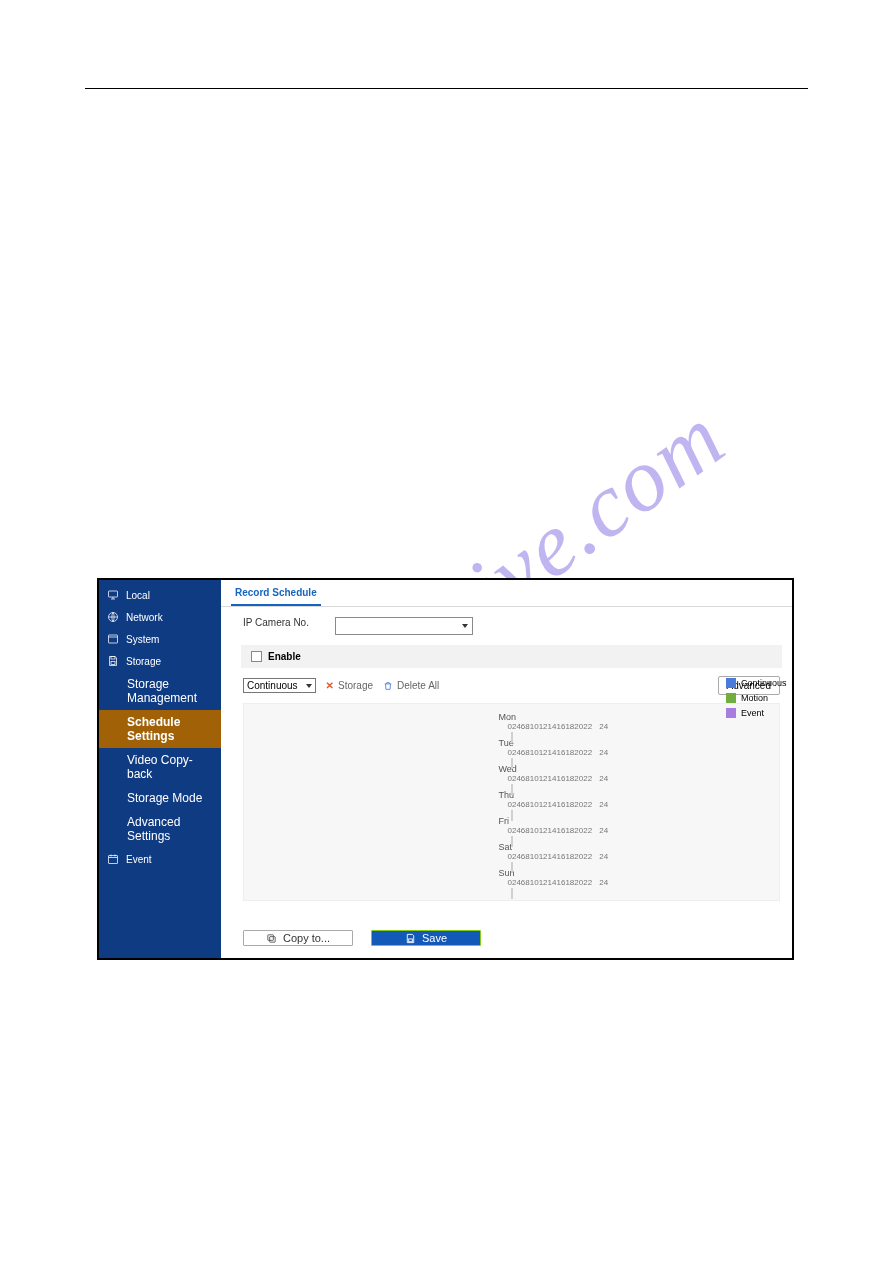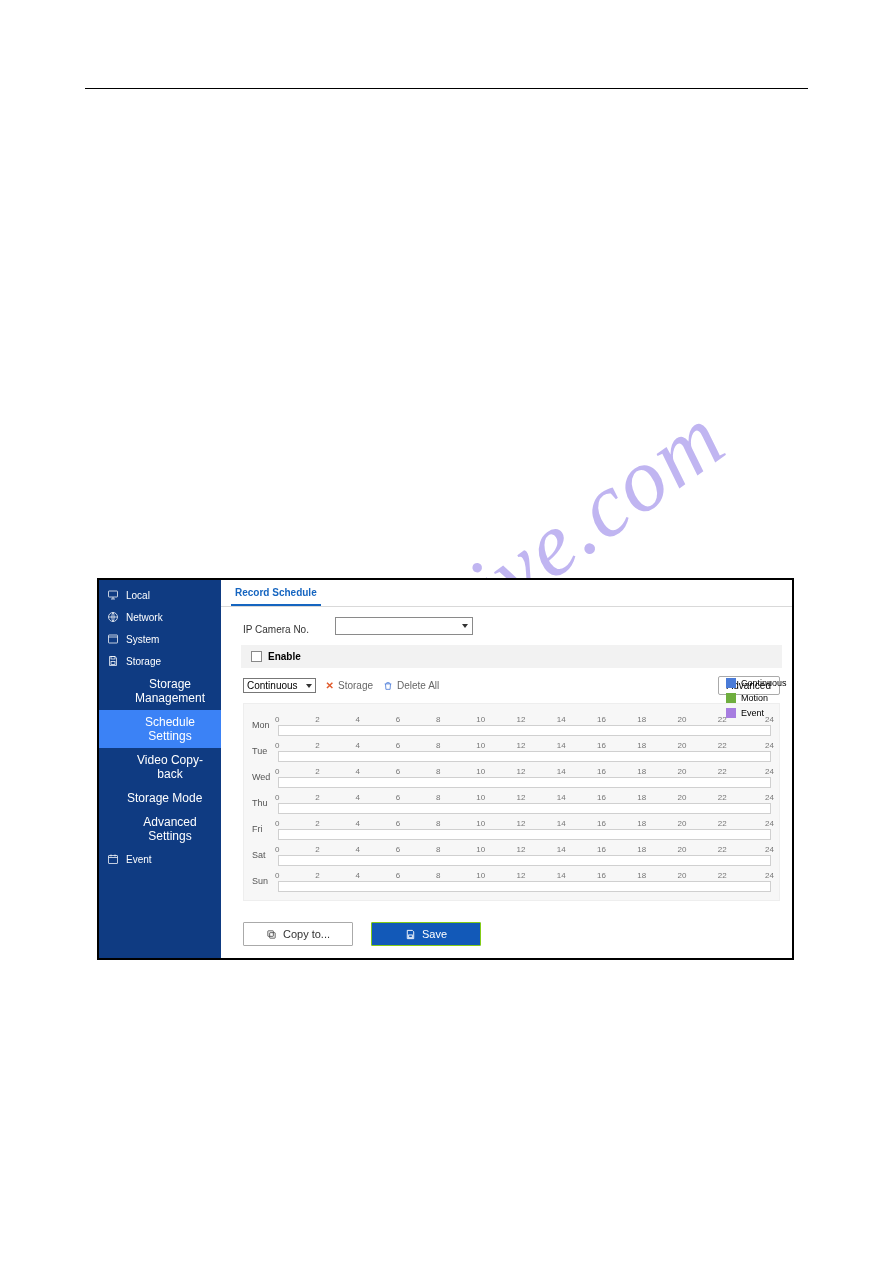--- a/index.html
+++ b/index.html
@@ -13,55 +13,55 @@
     font-style: italic; font-family: Georgia, 'Times New Roman', serif;
     pointer-events: none; user-select: none; white-space: nowrap;
     letter-spacing: 2px;
   }
   .app {
     position: absolute; left: 97px; top: 578px; width: 697px; height: 382px;
     border: 2px solid #000; background: #fff; display: flex; overflow: hidden;
     font-size: 10px;
   }
   .sidebar { width: 122px; background: #0f3b82; color: #fff; padding-top: 4px; }
-  .side-item { display: flex; align-items: center; gap: 7px; padding: 5px 8px; cursor: pointer; text-align: center; }
+  .side-item { display: flex; align-items: center; gap: 7px; padding: 5px 8px; cursor: pointer; }
   .side-item.sub { padding-left: 28px; font-size: 12px; }
-  .side-item.active.sub { background: #3b82f6; font-weight: normal; }
+  .side-item.active.sub { background: #a16207; font-weight: bold; }
   .side-icon { width: 12px; height: 12px; flex: 0 0 12px; display: inline-flex; align-items: center; justify-content: center; }
   .side-icon svg { width: 12px; height: 12px; stroke: #fff; fill: none; stroke-width: 1.5; }
   .main { flex: 1; background: #fff; display: flex; flex-direction: column; position: relative; }
   .tabbar { border-bottom: 1px solid #d9d9d9; padding: 0 10px; }
   .tab { display: inline-block; padding: 7px 4px 6px; color: #1565c0; font-weight: bold; font-size: 10px; border-bottom: 2px solid #1565c0; }
   .body { padding: 10px 12px 8px 22px; flex: 1; }
-  .row { display: flex; align-items: flex-end; margin-bottom: 10px; font-size: 10px; }
+  .row { display: flex; align-items: flex-start; margin-bottom: 10px; font-size: 10px; }
   .row-label { width: 92px; color: #333; }
   .sel { width: 138px; height: 18px; border: 1px solid #8a8a8a; background: #fff; position: relative; }
   .sel::after { content: ""; position: absolute; right: 4px; top: 6px; border-left: 3px solid transparent; border-right: 3px solid transparent; border-top: 4px solid #333; }
   .enable-row { background: #f2f2f2; padding: 6px 10px; margin: 0 -2px 8px -2px; display: flex; align-items: flex-end; gap: 6px; font-weight: bold; font-size: 10px; }
   .chk { width: 11px; height: 11px; border: 1px solid #888; background: #fff; }
   .toolbar { display: flex; align-items: center; gap: 10px; margin-bottom: 8px; position: relative; }
   .combo { border: 1px solid #777; padding: 1px 3px; font-size: 10px; background: #fff; display: inline-flex; align-items: center; gap: 5px; }
   .combo::after { content: ""; border-left: 3px solid transparent; border-right: 3px solid transparent; border-top: 4px solid #333; margin-left: 3px; }
   .tbtn { display: inline-flex; align-items: center; gap: 4px; font-size: 10px; color: #666; cursor: pointer; }
   .tbtn.del .x { color: #e05a2b; font-weight: bold; }
   .tbtn.delall .trash { width: 10px; height: 10px; }
   .adv { margin-left: auto; border: 1px solid #aaa; padding: 3px 8px; font-size: 10px; border-radius: 2px; background: #fff; cursor: pointer; }
   .grid { background: #f7f7f7; border: 1px solid #eee; padding: 8px 8px 6px 8px; position: relative; }
-  .dayrow { display: flex; align-items: center; height: 26px; }
+  .dayrow { display: flex; align-items: center; height: 26px; flex-direction: column; }
   .dayname { width: 26px; font-size: 9px; color: #555; text-align: left; }
   .trackwrap { flex: 1; position: relative; padding-top: 10px; }
   .hours { position: absolute; top: 0; left: 0; right: 0; height: 10px; display: flex; }
   .hours span { flex: 1; font-size: 8px; color: #777; text-align: left; transform: translateX(-3px); }
   .hours span:last-child { text-align: right; transform: translateX(3px); flex: 0 0 10px; }
   .track { height: 11px; background: #fff; border: 1px solid #d0d0d0; position: relative; }
   .legend { position: absolute; right: 4px; top: 98px; width: 62px; font-size: 9px; }
   .lg { display: flex; align-items: center; gap: 5px; margin-bottom: 5px; }
   .sw { width: 10px; height: 10px; }
   .footer { padding: 8px 0 12px 22px; display: flex; gap: 18px; }
-  .btn { height: 24px; display: inline-flex; align-items: center; justify-content: center; gap: 6px; font-size: 11px; border-radius: 1px; cursor: pointer; }
+  .btn { height: 16px; display: inline-flex; align-items: center; justify-content: center; gap: 6px; font-size: 11px; border-radius: 1px; cursor: pointer; }
   .btn.copy { width: 110px; border: 1px solid #aaa; background: #fff; color: #333; }
   .btn.save { width: 110px; background: #1259b8; color: #fff; border: 1px solid #84cc16; }
   .btn svg { width: 11px; height: 11px; }
 </style>
 </head>
 <body>
 
 <div class="page">
   <div class="page-rule"></div>
   <div class="watermark">manualshive.com</div>

